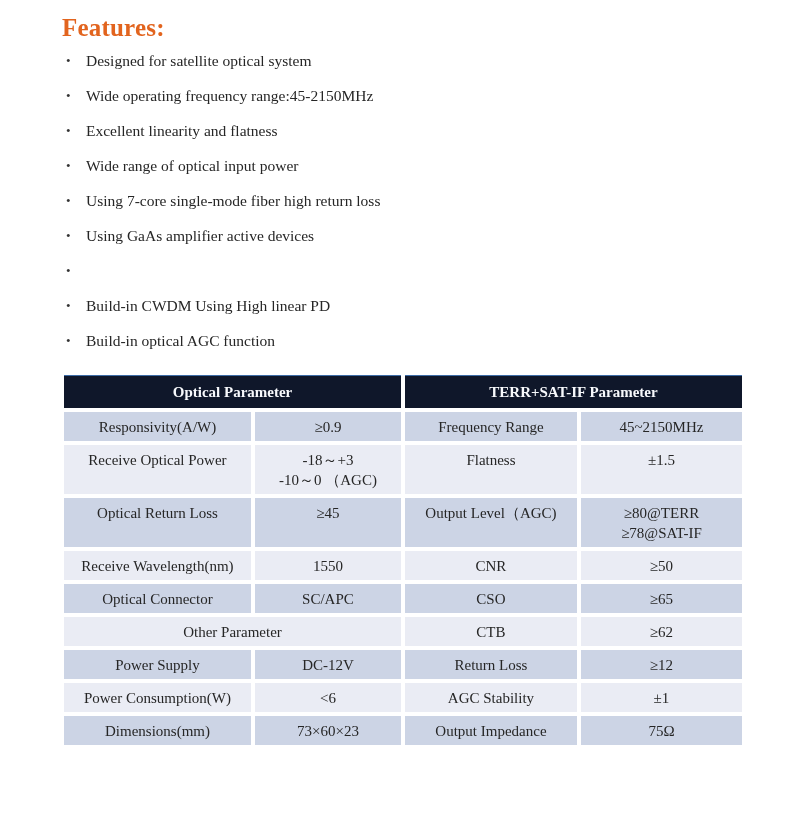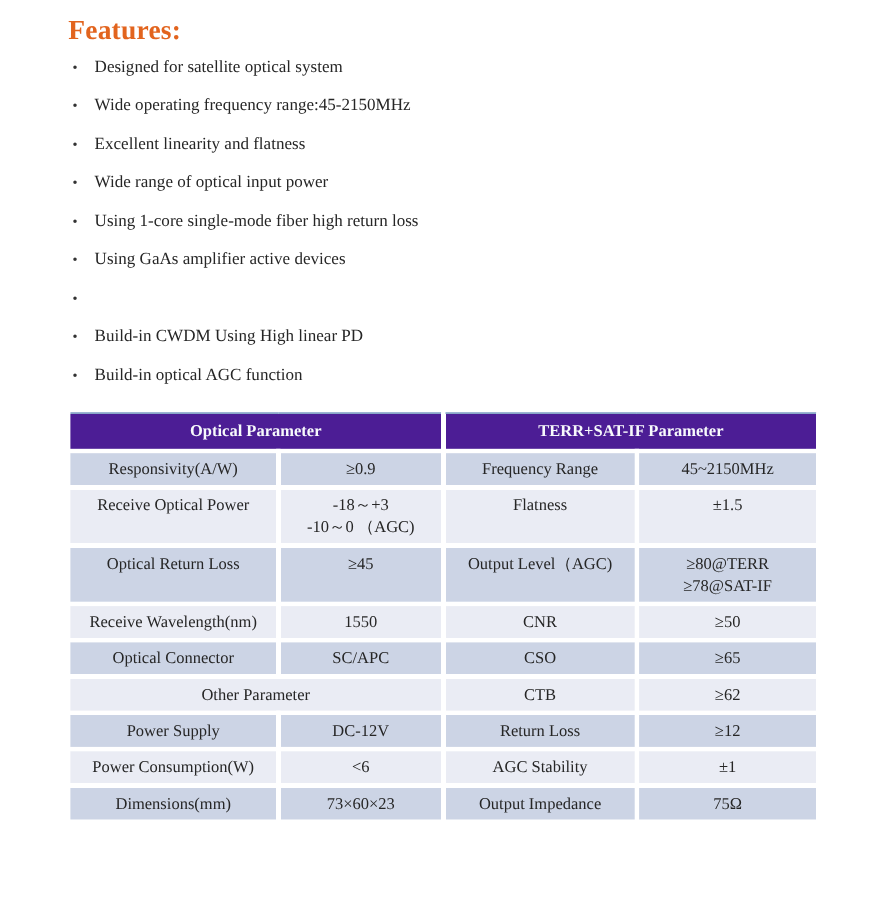--- a/index.html
+++ b/index.html
@@ -56,21 +56,21 @@
   table.spec th, table.spec td {
     border: 4px solid #ffffff;
     padding: 5px 9px 4px 9px;
     vertical-align: top;
     line-height: 20px;
     font-weight: normal;
     text-align: center;
     overflow: hidden;
   }
   table.spec thead th {
-    background: #4c1d95;
+    background: #0f172a;
     color: #F7F9FC;
     font-weight: bold;
     text-align: center;
     padding: 6px 4px;
     border-top: 1px solid #3D6CA6;
   }
   tbody tr:nth-child(odd) td { background: #CCD4E5; }
   tbody tr:nth-child(even) td { background: #EAECF4; }
   td.value { white-space: pre-line; }
   td.merged { text-align: center; }
@@ -98,21 +98,21 @@
     <li>
       <span class="bullet">•</span>
       <span>Excellent linearity and flatness</span>
     </li>
     <li>
       <span class="bullet">•</span>
       <span>Wide range of optical input power</span>
     </li>
     <li>
       <span class="bullet">•</span>
-      <span>Using 1-core single-mode fiber high return loss</span>
+      <span>Using 7-core single-mode fiber high return loss</span>
     </li>
     <li>
       <span class="bullet">•</span>
       <span>Using GaAs amplifier active devices</span>
     </li>
     <li>
       <span class="bullet">•</span>
     </li>
     <li>
       <span class="bullet">•</span>

